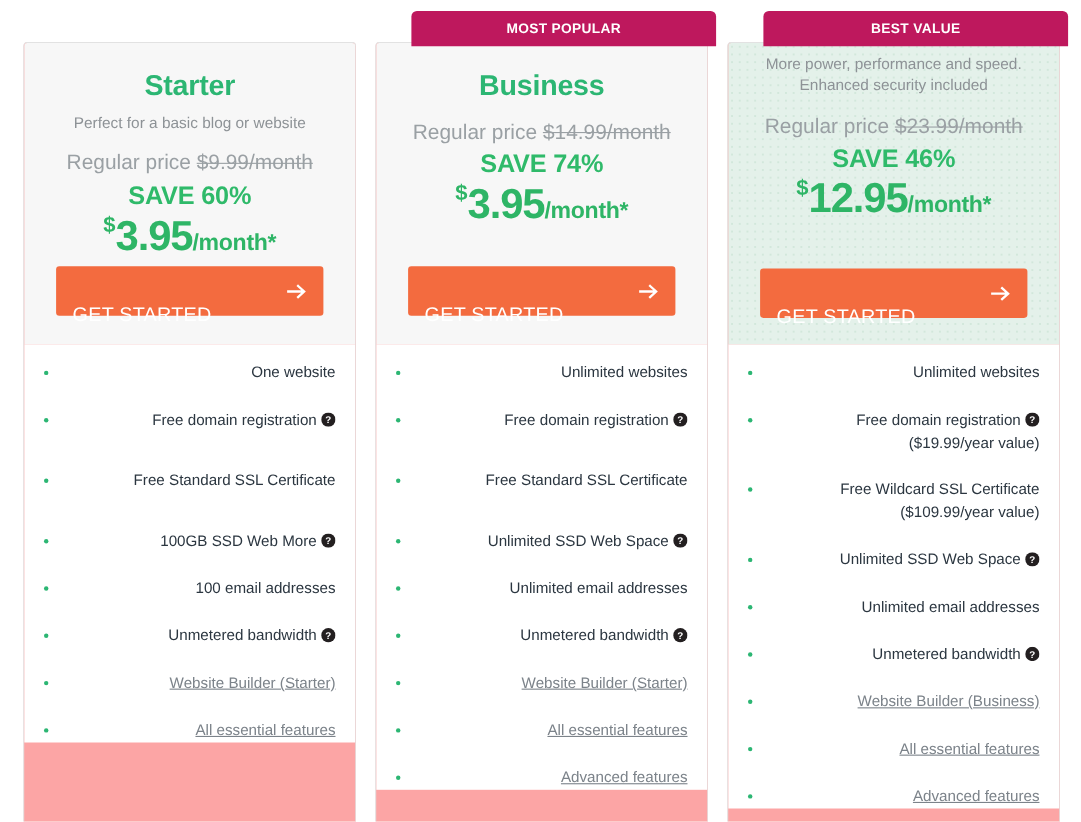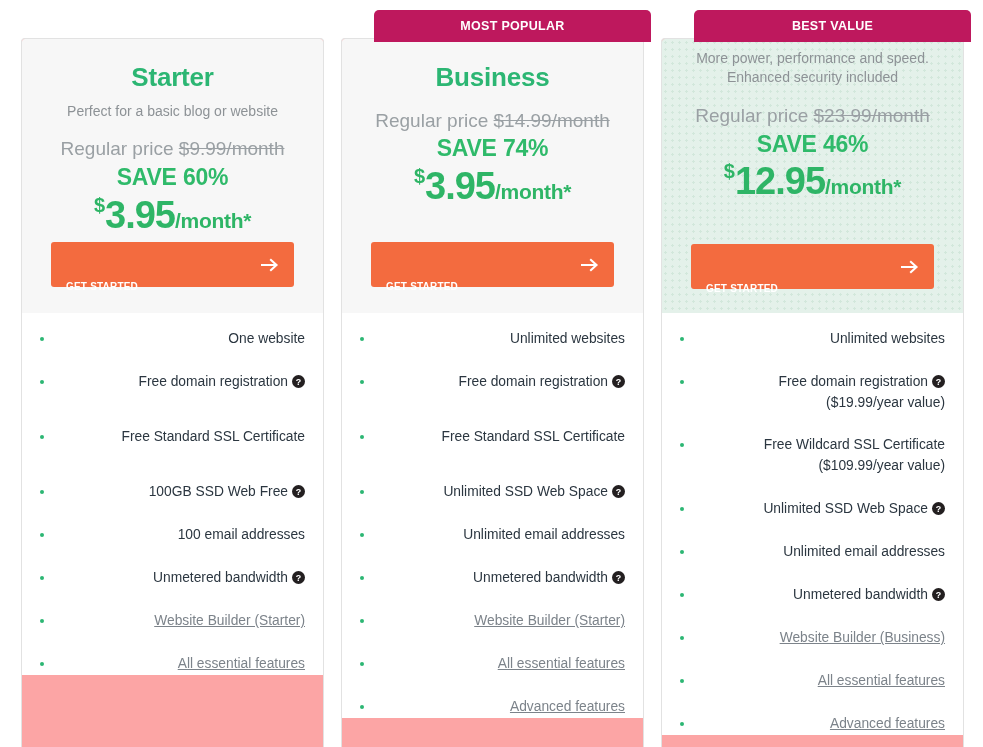--- a/index.html
+++ b/index.html
@@ -151,22 +151,22 @@
     cursor: pointer;
     display: flex;
     align-items: center;
     justify-content: space-between;
     padding: 0 15px;
     box-sizing: border-box;
   }
   .card.featured .cta-button { bottom: 24px; }
   .cta-label {
     color: #ffffff;
-    font-size: 10px;
-    font-weight: bold;
+    font-size: 18px;
+    font-weight: normal;
     letter-spacing: 0.2px;
     text-transform: uppercase;
     margin-top: 43px;
   }
   .cta-arrow {
     display: inline-flex;
     align-items: center;
     color: #ffffff;
   }
 
@@ -234,21 +234,21 @@
             </span>
           </button>
         </div>
         <ul class="features">
           <li class="feature-item gap-md"><span class="feature-bullet"></span><span>One website</span></li>
           <li class="feature-item gap-lg"><span class="feature-bullet"></span><span>Free domain registration</span><span class="help-icon"><svg width="13" height="13" viewBox="0 0 16 16" aria-hidden="true">
                 <circle cx="8" cy="8" r="8" fill="#231f20"></circle>
                 <text x="8" y="12" text-anchor="middle" font-family="Liberation Sans, sans-serif" font-size="11" font-weight="bold" fill="#ffffff">?</text>
               </svg></span></li>
           <li class="feature-item gap-lg"><span class="feature-bullet"></span><span>Free Standard SSL Certificate</span></li>
-          <li class="feature-item gap-md"><span class="feature-bullet"></span><span>100GB SSD Web Free</span><span class="help-icon"><svg width="13" height="13" viewBox="0 0 16 16" aria-hidden="true">
+          <li class="feature-item gap-md"><span class="feature-bullet"></span><span>100GB SSD Web More</span><span class="help-icon"><svg width="13" height="13" viewBox="0 0 16 16" aria-hidden="true">
                 <circle cx="8" cy="8" r="8" fill="#231f20"></circle>
                 <text x="8" y="12" text-anchor="middle" font-family="Liberation Sans, sans-serif" font-size="11" font-weight="bold" fill="#ffffff">?</text>
               </svg></span></li>
           <li class="feature-item gap-md"><span class="feature-bullet"></span><span>100 email addresses</span></li>
           <li class="feature-item gap-md"><span class="feature-bullet"></span><span>Unmetered bandwidth</span><span class="help-icon"><svg width="13" height="13" viewBox="0 0 16 16" aria-hidden="true">
                 <circle cx="8" cy="8" r="8" fill="#231f20"></circle>
                 <text x="8" y="12" text-anchor="middle" font-family="Liberation Sans, sans-serif" font-size="11" font-weight="bold" fill="#ffffff">?</text>
               </svg></span></li>
           <li class="feature-item gap-md"><span class="feature-bullet"></span><a class="feature-link">Website Builder (Starter)</a></li>
           <li class="feature-item gap-md"><span class="feature-bullet"></span><a class="feature-link">All essential features</a></li>

